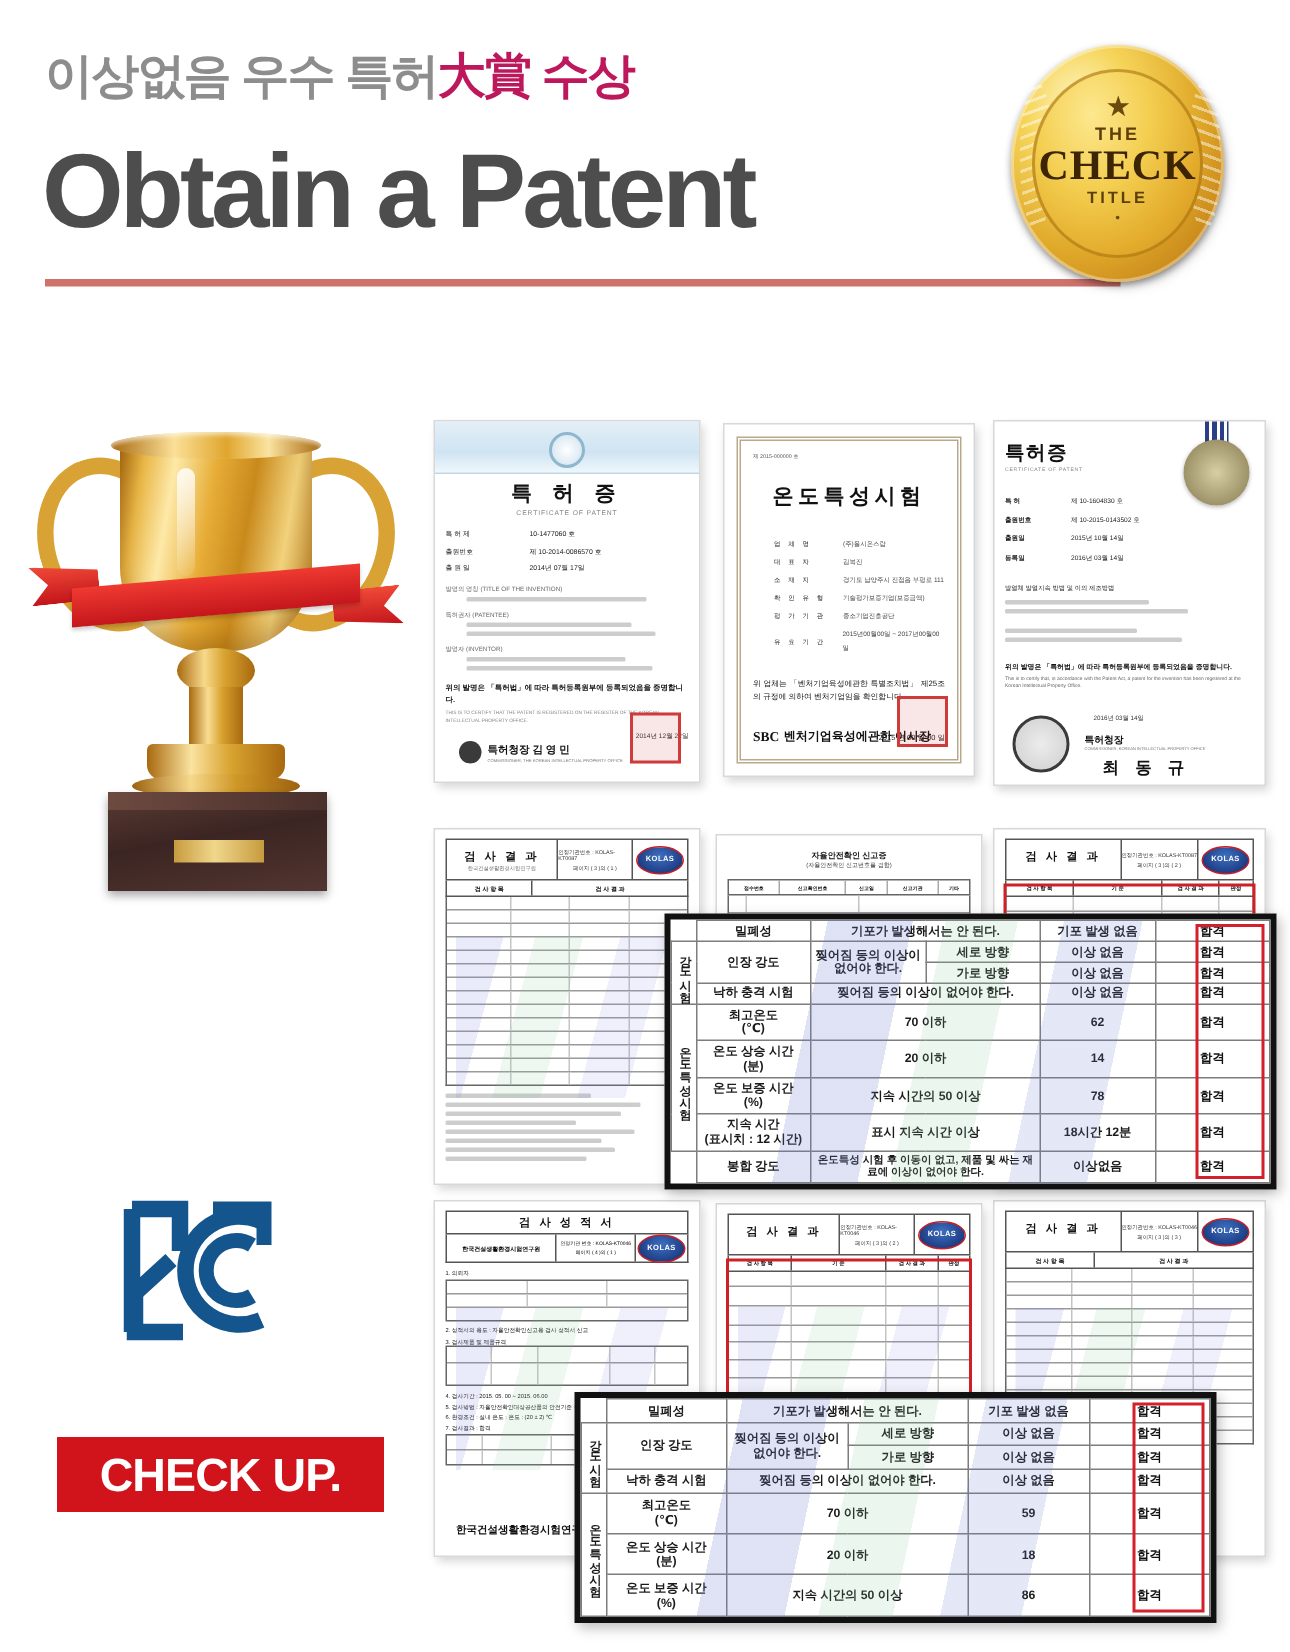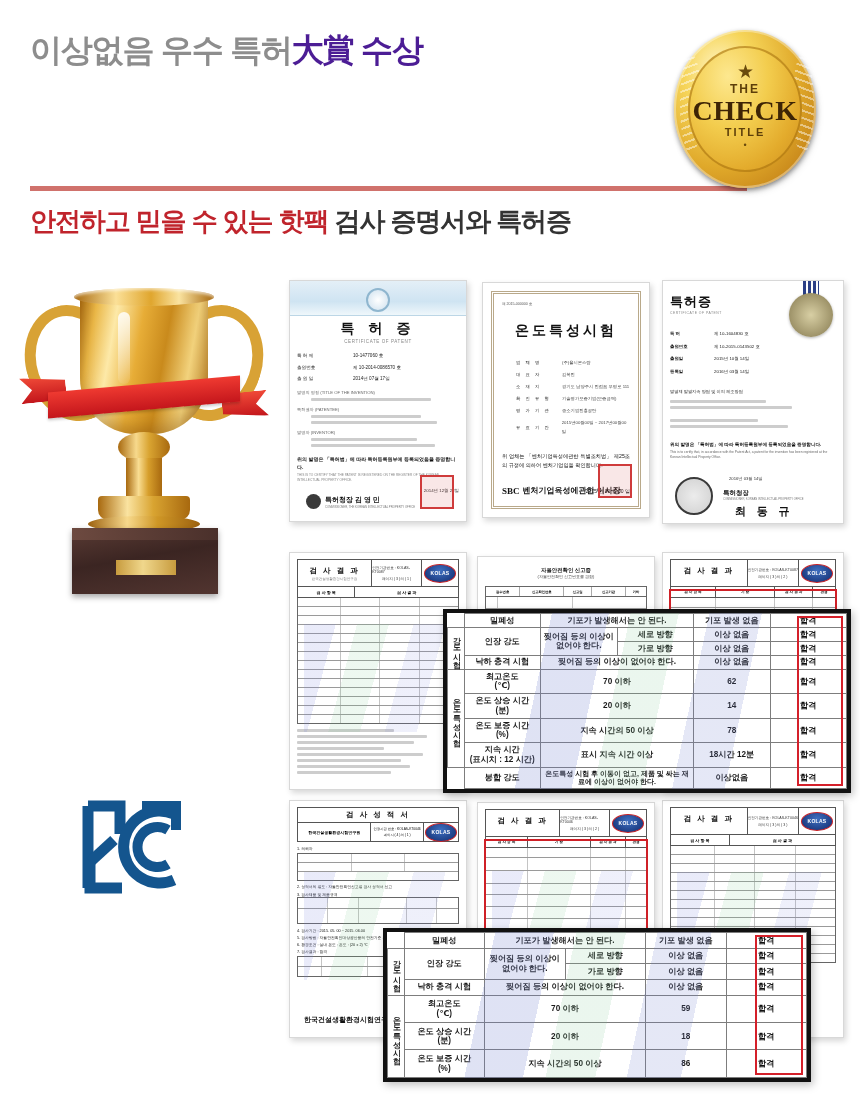--- a/index.html
+++ b/index.html
@@ -11,21 +11,21 @@
   }
   .page{position:relative;width:860px;height:1101px;background:#fff;}
 
   
   .header{position:absolute;left:0;top:0;width:860px;height:262px;}
   .eyebrow{
     position:absolute;left:30px;top:34px;
     font-size:32px;font-weight:700;letter-spacing:-1.2px;
     color:#8d8d8d;white-space:nowrap;line-height:1;
   }
-  .eyebrow .accent{color:#4c1d95;}
+  .eyebrow .accent{color:#be185d;}
   .headline{
     position:absolute;left:28px;top:92px;
     font-size:70px;font-weight:700;letter-spacing:-2.6px;
     color:#4d4d4d;line-height:1;white-space:nowrap;
   }
   .rule{
     position:absolute;left:30px;top:186px;width:717px;height:5px;
     background:#d0726c;
   }
   .subhead{
@@ -187,24 +187,22 @@
 </style>
 </head>
 <body>
 
 <div class="page">
 
   <div class="header">
     <div class="eyebrow">
       <span>이상없음 우수 특허</span><span class="accent">大賞 수상</span>
     </div>
+    <div class="headline">Obtain a Patent</div>
     <div class="rule"></div>
-    <div class="subhead">
-      <span class="accent">안전하고 믿을 수 있는 핫팩</span><span> 검사 증명서와 특허증</span>
-    </div>
 
     <div class="medal">
       <div class="shadow"></div>
       <div class="ring"></div>
       <div class="leafL"></div>
       <div class="leafR"></div>
       <div class="inner"></div>
       <div class="txt">
         <div class="star">★</div>
         <div class="the">THE</div>
@@ -244,20 +242,23 @@
         <path d="M34 62 V88 H66"></path>
         <path d="M118 14 A36 36 0 1 0 118 80" stroke-width="11"></path>
         <path d="M112 30 A20 20 0 1 0 112 64" stroke-width="10"></path>
       </g>
       <g fill="none" stroke="#14558e" stroke-width="10">
         <path d="M86 6 H120 V30"></path>
       </g>
     </svg>
   </div>
 
+  <div class="checkup">
+    <span>CHECK UP.</span>
+  </div>
 
   <div class="doc" style="left:289px;top:280px;width:176px;height:240px;">
     <div class="doc-inner">
       <div class="cert-band">
         <div class="cert-emblem"></div>
       </div>
       <div class="cert-title">특 허 증</div>
       <div class="cert-sub">CERTIFICATE OF PATENT</div>
       <div style="margin-top:8px;font-size:4.6px;color:#222;line-height:1.9;">
         <div class="frow">

